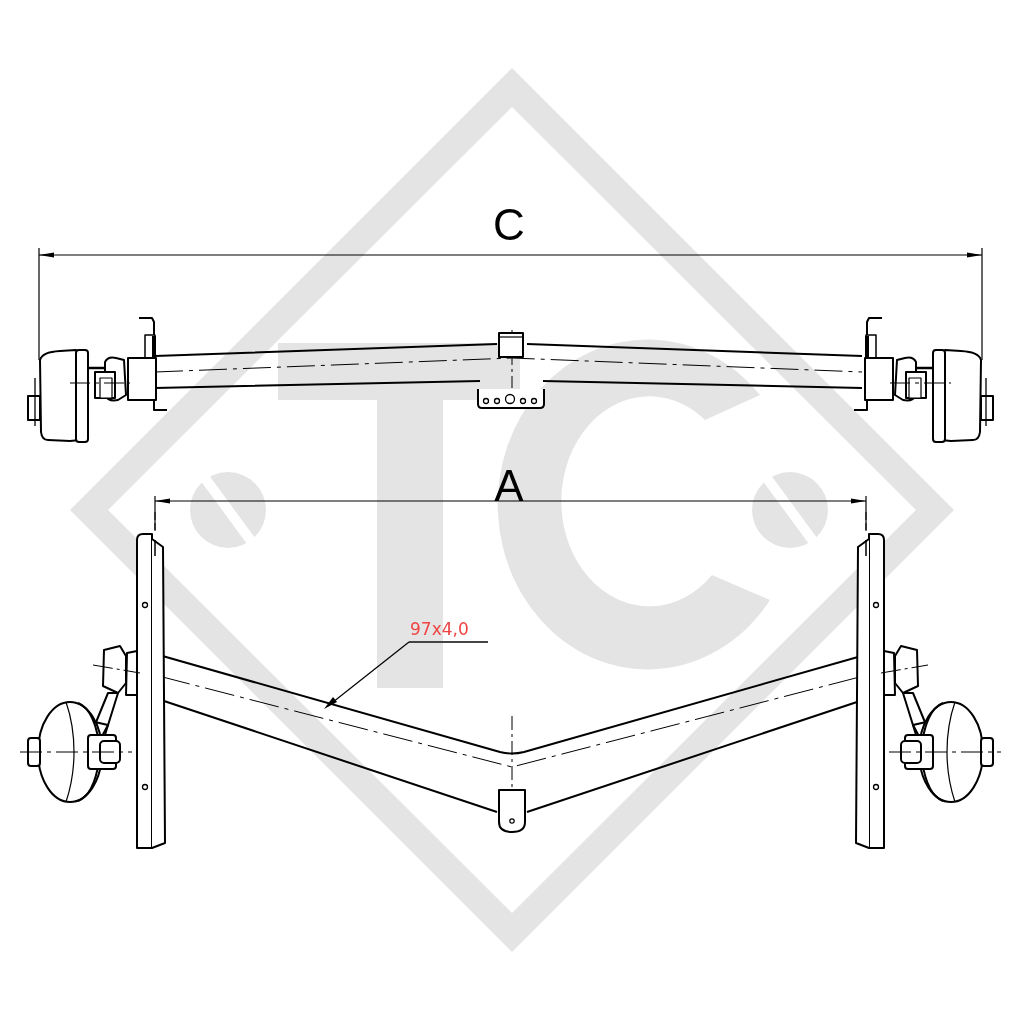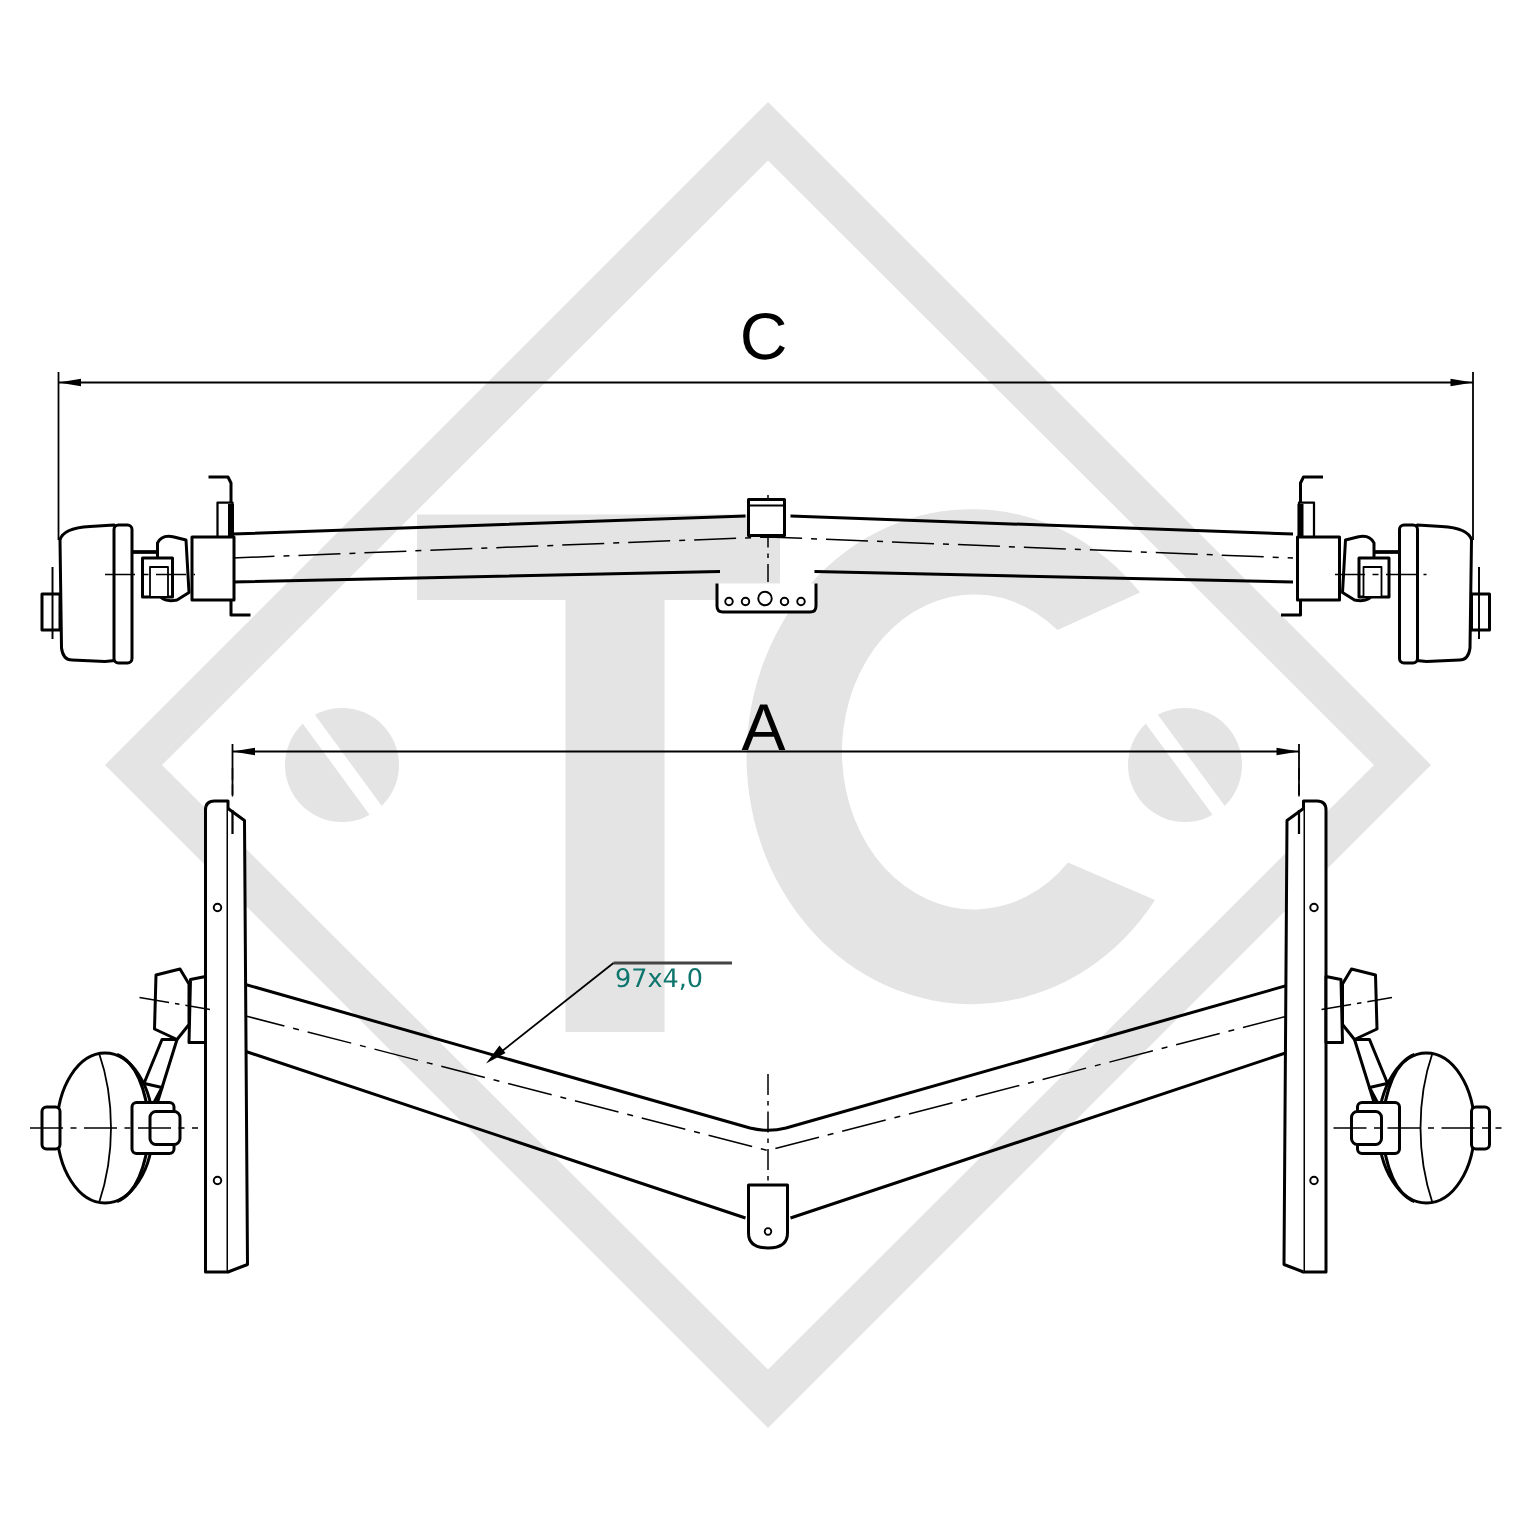--- a/index.html
+++ b/index.html
@@ -1,20 +1,20 @@
 <!DOCTYPE html>
 <html><head>
 <meta charset="utf-8">
 <style>
   html, body { margin: 0; padding: 0; background: #ffffff; }
   body { width: 1024px; height: 1024px; overflow: hidden; position: relative; font-family: "DejaVu Sans", sans-serif; }
   #stage { position: absolute; left: 0; top: 0; width: 1024px; height: 1024px; }
   .lbl { position: absolute; color: #000; line-height: 1; white-space: nowrap; }
   .dim-label { font-family: "Liberation Sans", sans-serif; font-size: 44px; transform: translateX(-50%); }
-  .callout-label { font-family: "DejaVu Sans", sans-serif; font-size: 17px; color: #0f766e; margin-top: 24px; }
+  .callout-label { font-family: "DejaVu Sans", sans-serif; font-size: 17px; color: #ef4444; }
 </style>
 </head>
 <body>
 
 <div id="stage">
 <svg width="1024" height="1024" viewBox="0 0 1024 1024" xmlns="http://www.w3.org/2000/svg">
 
   <g fill="#e4e4e4" stroke="none">
 
     <path fill-rule="evenodd" d="M512,68 L954,510 L512,952 L70,510 Z M512,107 L108,510 L512,913 L916,510 Z"></path>

